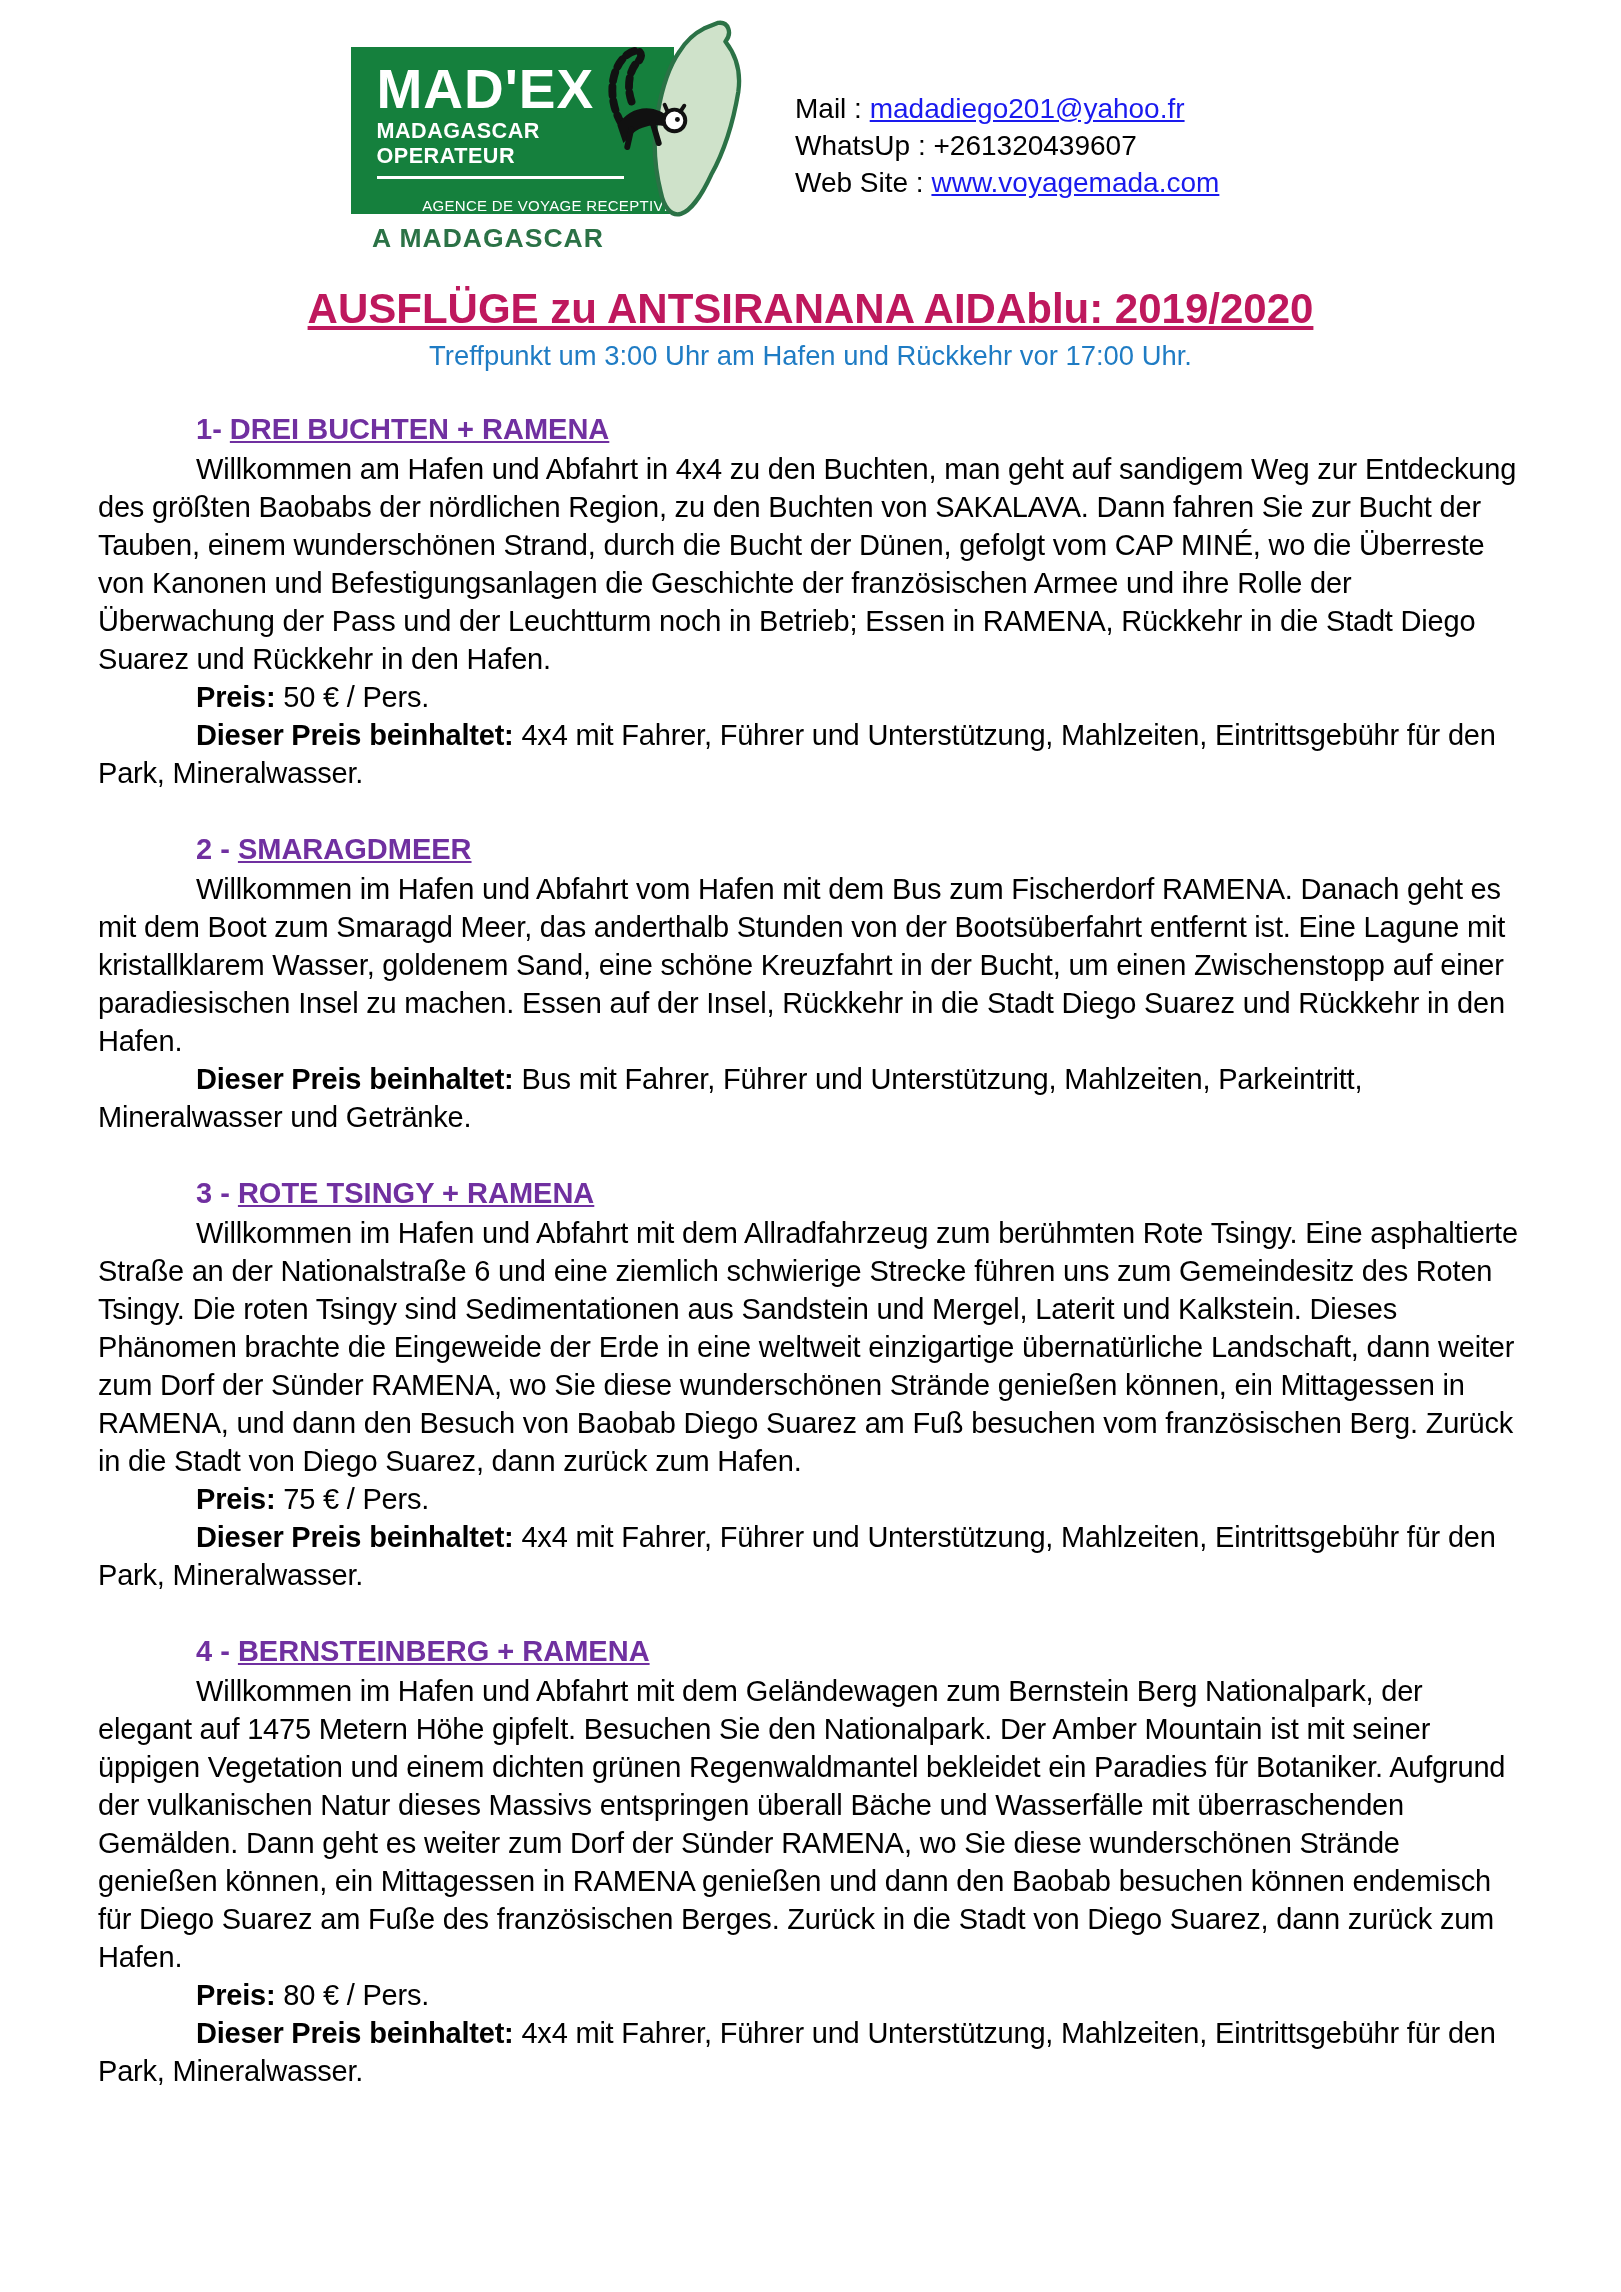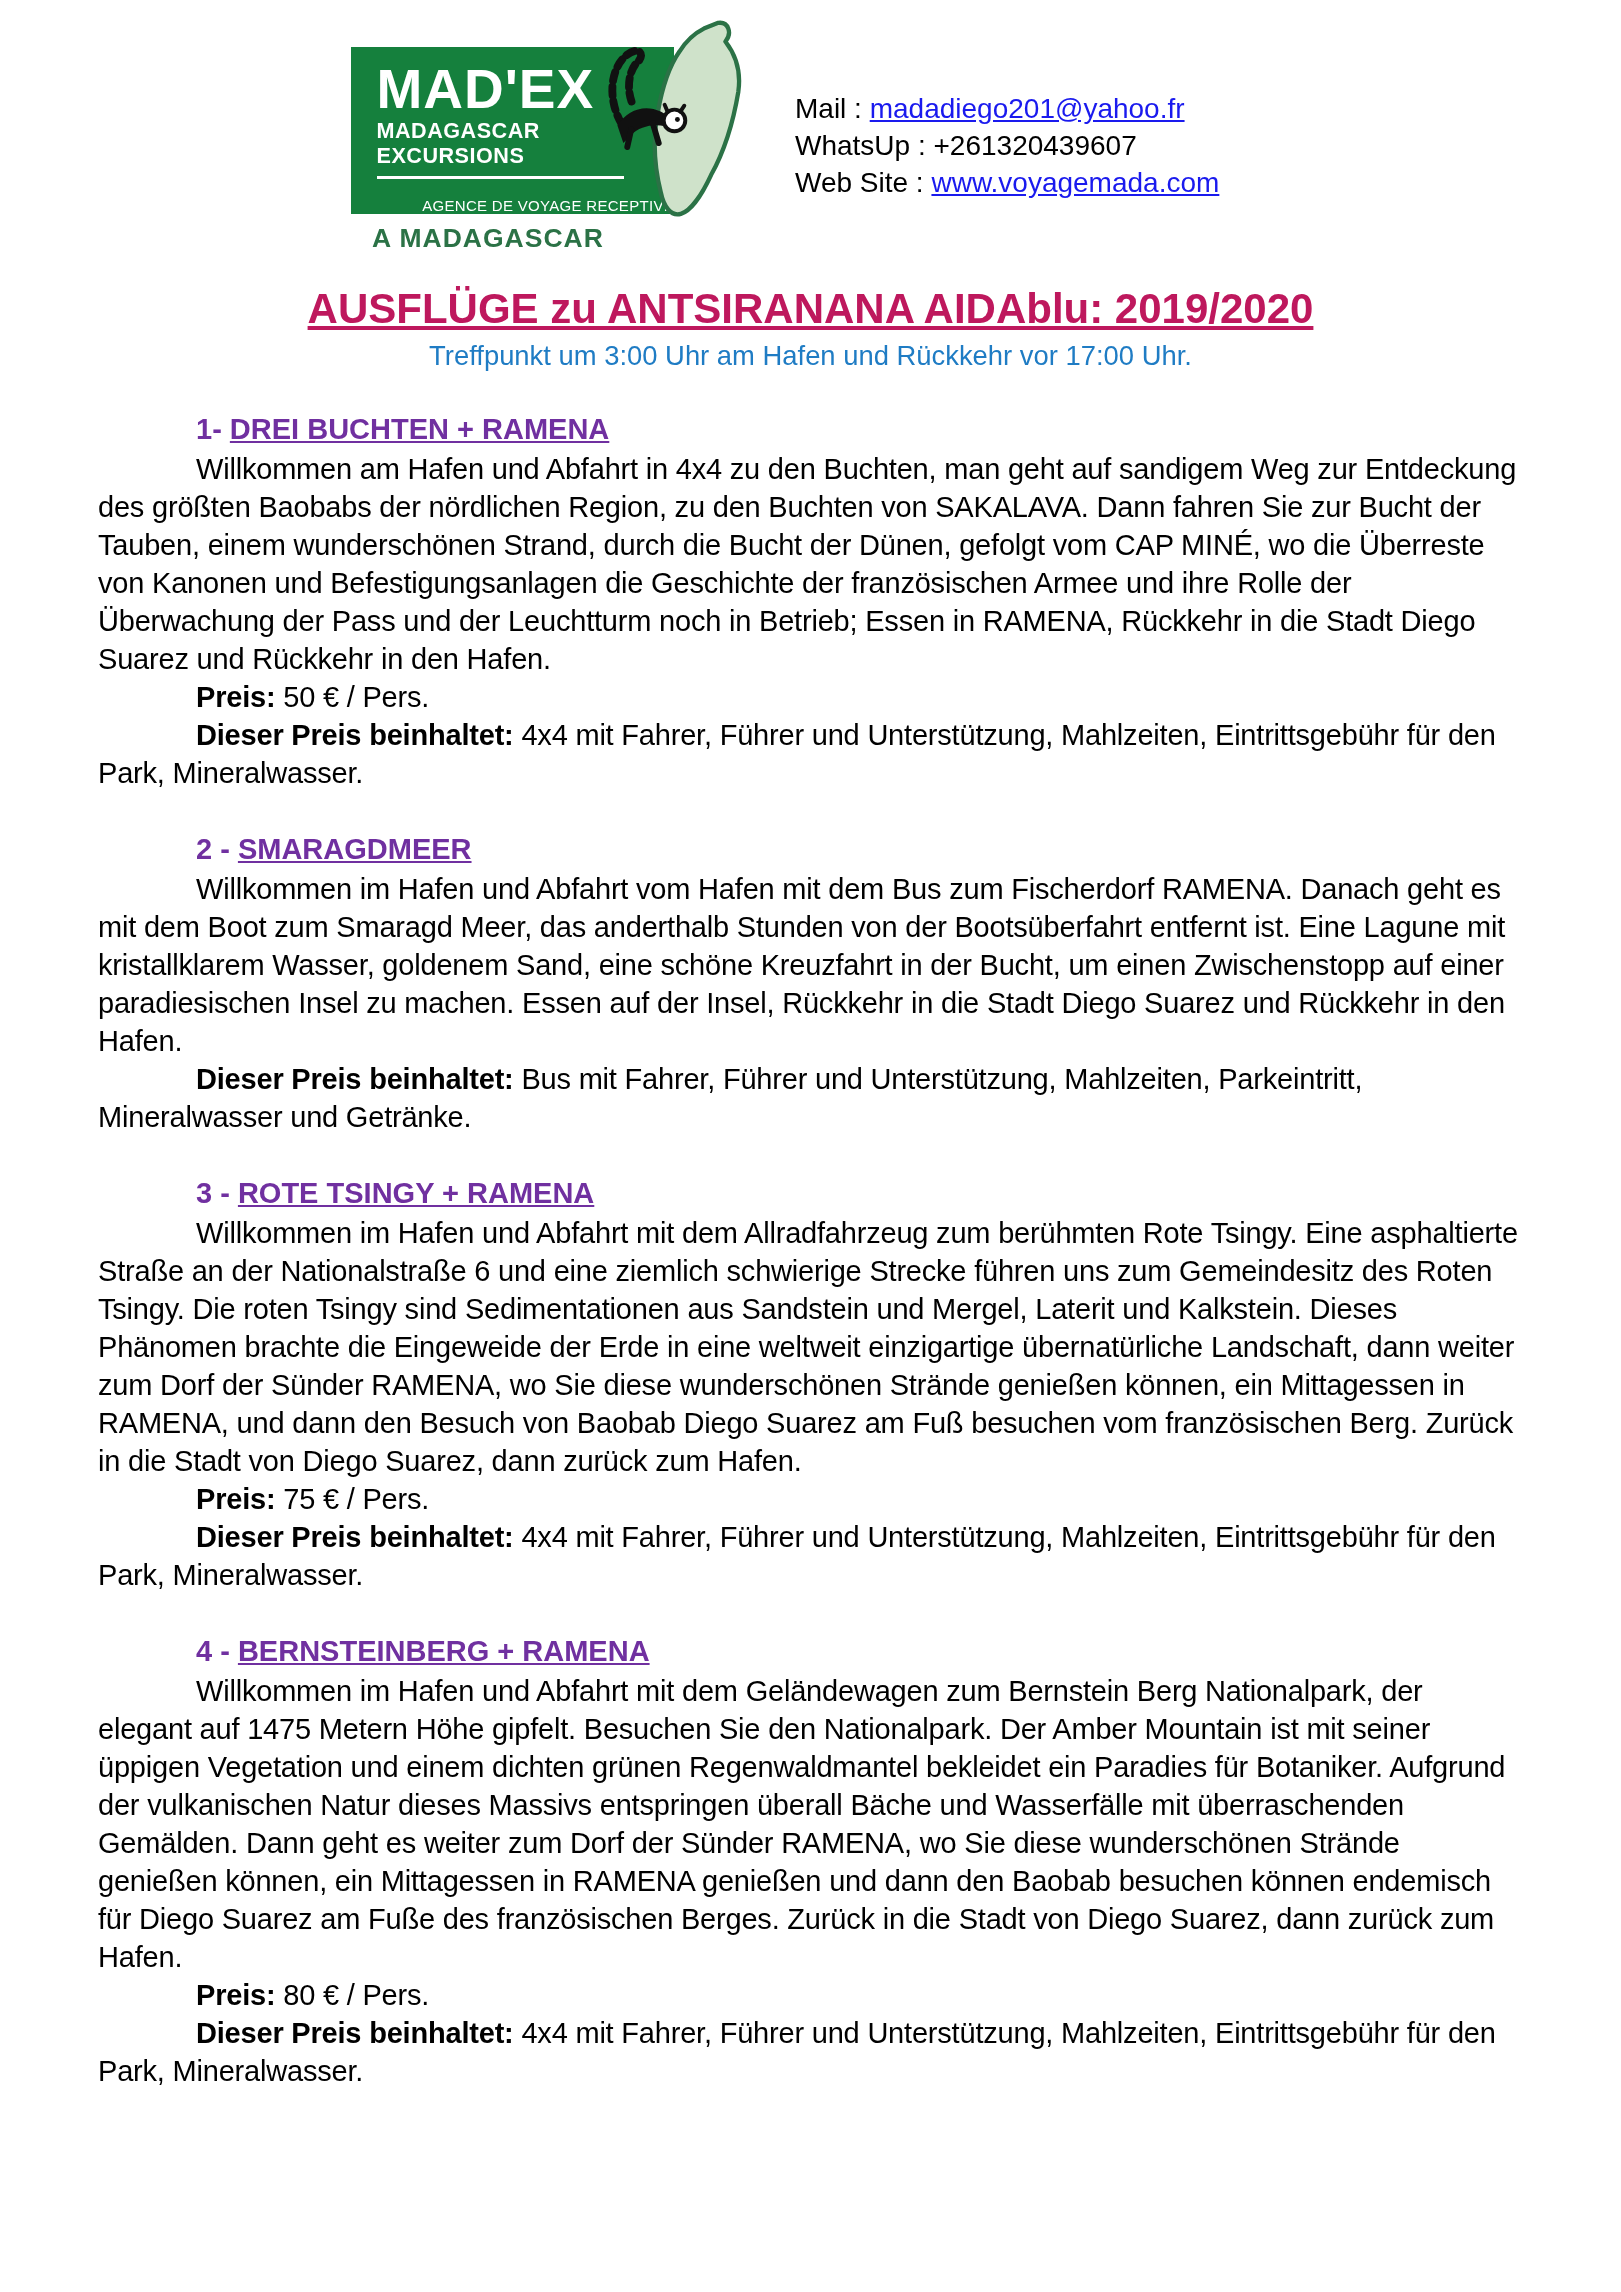--- a/index.html
+++ b/index.html
@@ -69,21 +69,21 @@
 </style>
 </head>
 <body>
 
 <div class="page">
 
   <div class="header">
 
     <div class="logo-box">
       <div class="logo-brand">MAD'EX</div>
-      <div class="logo-brand-sub">MADAGASCAR EXCURSIONS</div>
+      <div class="logo-brand-sub">MADAGASCAR OPERATEUR</div>
       <div class="logo-divider"></div>
       <div class="logo-agency">AGENCE DE VOYAGE RECEPTIVE</div>
       <div class="logo-agency">ET TOUR OPERATEUR</div>
     </div>
 
     <svg class="logo-island" viewBox="0 0 100 140">
       <path d="M60,6 L70,2 C77,1 80,9 75,15 C82,24 86,36 84,50 C81,68 75,90 65,108 C59,121 51,133 44,135 C37,137 32,130 30,120 C26,104 24,84 28,64 C31,47 36,32 43,22 C48,14 54,9 60,6 Z" fill="#CFE2CA" stroke="#2B7246" stroke-width="3" stroke-linejoin="round"></path>
     </svg>
 
     <svg class="logo-lemur" viewBox="0 0 120 125">

